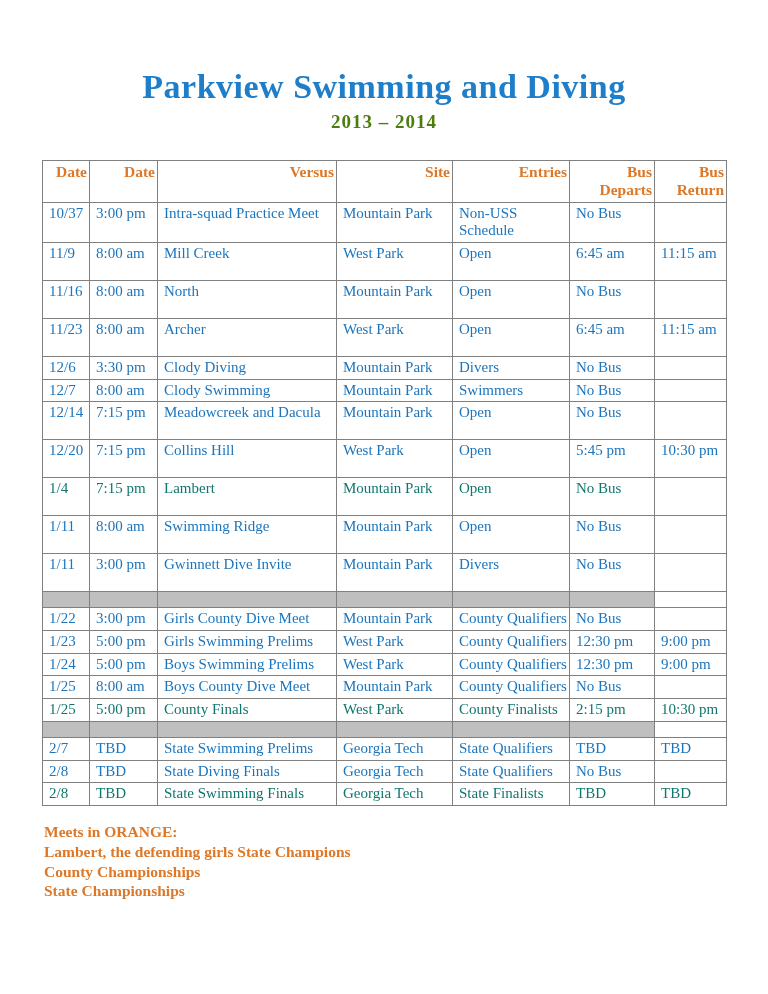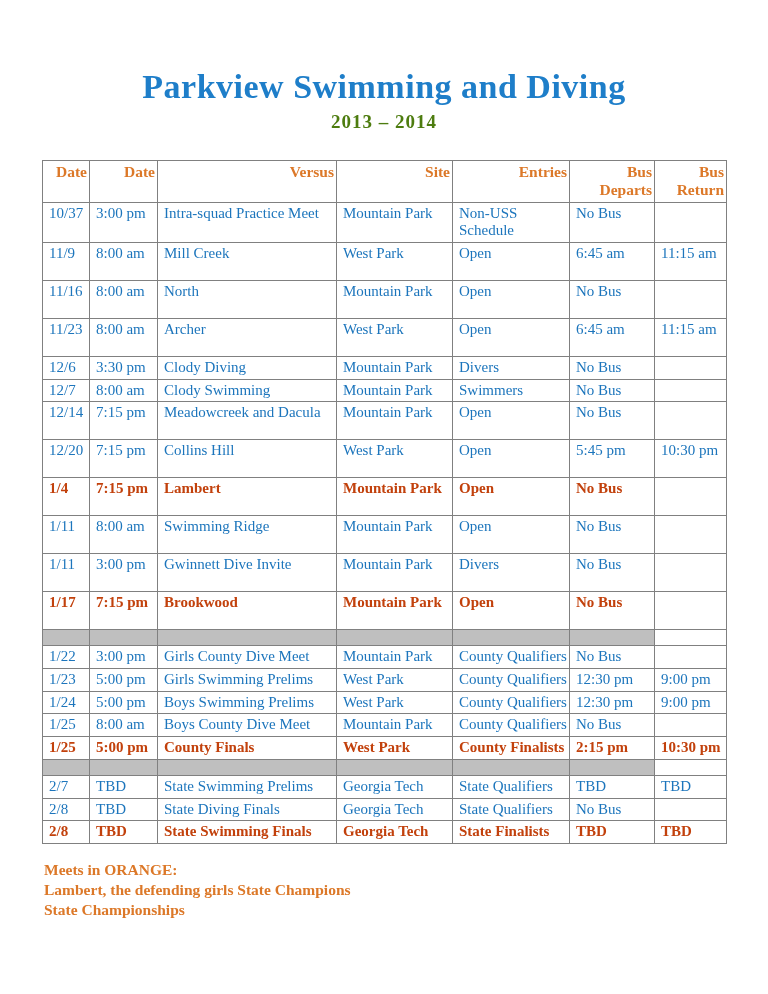--- a/index.html
+++ b/index.html
@@ -58,22 +58,22 @@
     text-align: right;
     font-size: 15.5px;
   }
   table.schedule td {
     color: #1c75bc;
   }
   tr.tall td {
     height: 33px;
   }
   tr.orange td {
-    color: #c2410c;
-    font-weight: bold;
+    color: #0f766e;
+    font-weight: normal;
   }
   tr.sep td {
     background: #bfbfbf;
     height: 15px;
     padding: 0;
   }
   tr.sep td:last-child {
     background: #ffffff;
   }
   .notes {
@@ -211,29 +211,20 @@
         </tr>
         <tr class="tall">
           <td>1/11</td>
           <td>3:00 pm</td>
           <td>Gwinnett Dive Invite</td>
           <td>Mountain Park</td>
           <td>Divers</td>
           <td>No Bus</td>
           <td></td>
         </tr>
-        <tr class="orange tall">
-          <td>1/17</td>
-          <td>7:15 pm</td>
-          <td>Brookwood</td>
-          <td>Mountain Park</td>
-          <td>Open</td>
-          <td>No Bus</td>
-          <td></td>
-        </tr>
         <tr class="sep">
           <td></td>
           <td></td>
           <td></td>
           <td></td>
           <td></td>
           <td></td>
           <td></td>
         </tr>
         <tr>
@@ -317,17 +308,18 @@
           <td>TBD</td>
           <td>TBD</td>
         </tr>
       </tbody>
   </table>
 
   <div class="notes">
     <div class="notes-heading">Meets in ORANGE:</div>
     <div>
         <div>Lambert, the defending girls State Champions</div>
+        <div>County Championships</div>
         <div>State Championships</div>
       </div>
   </div>
 
 </div>
 
 </body></html>

